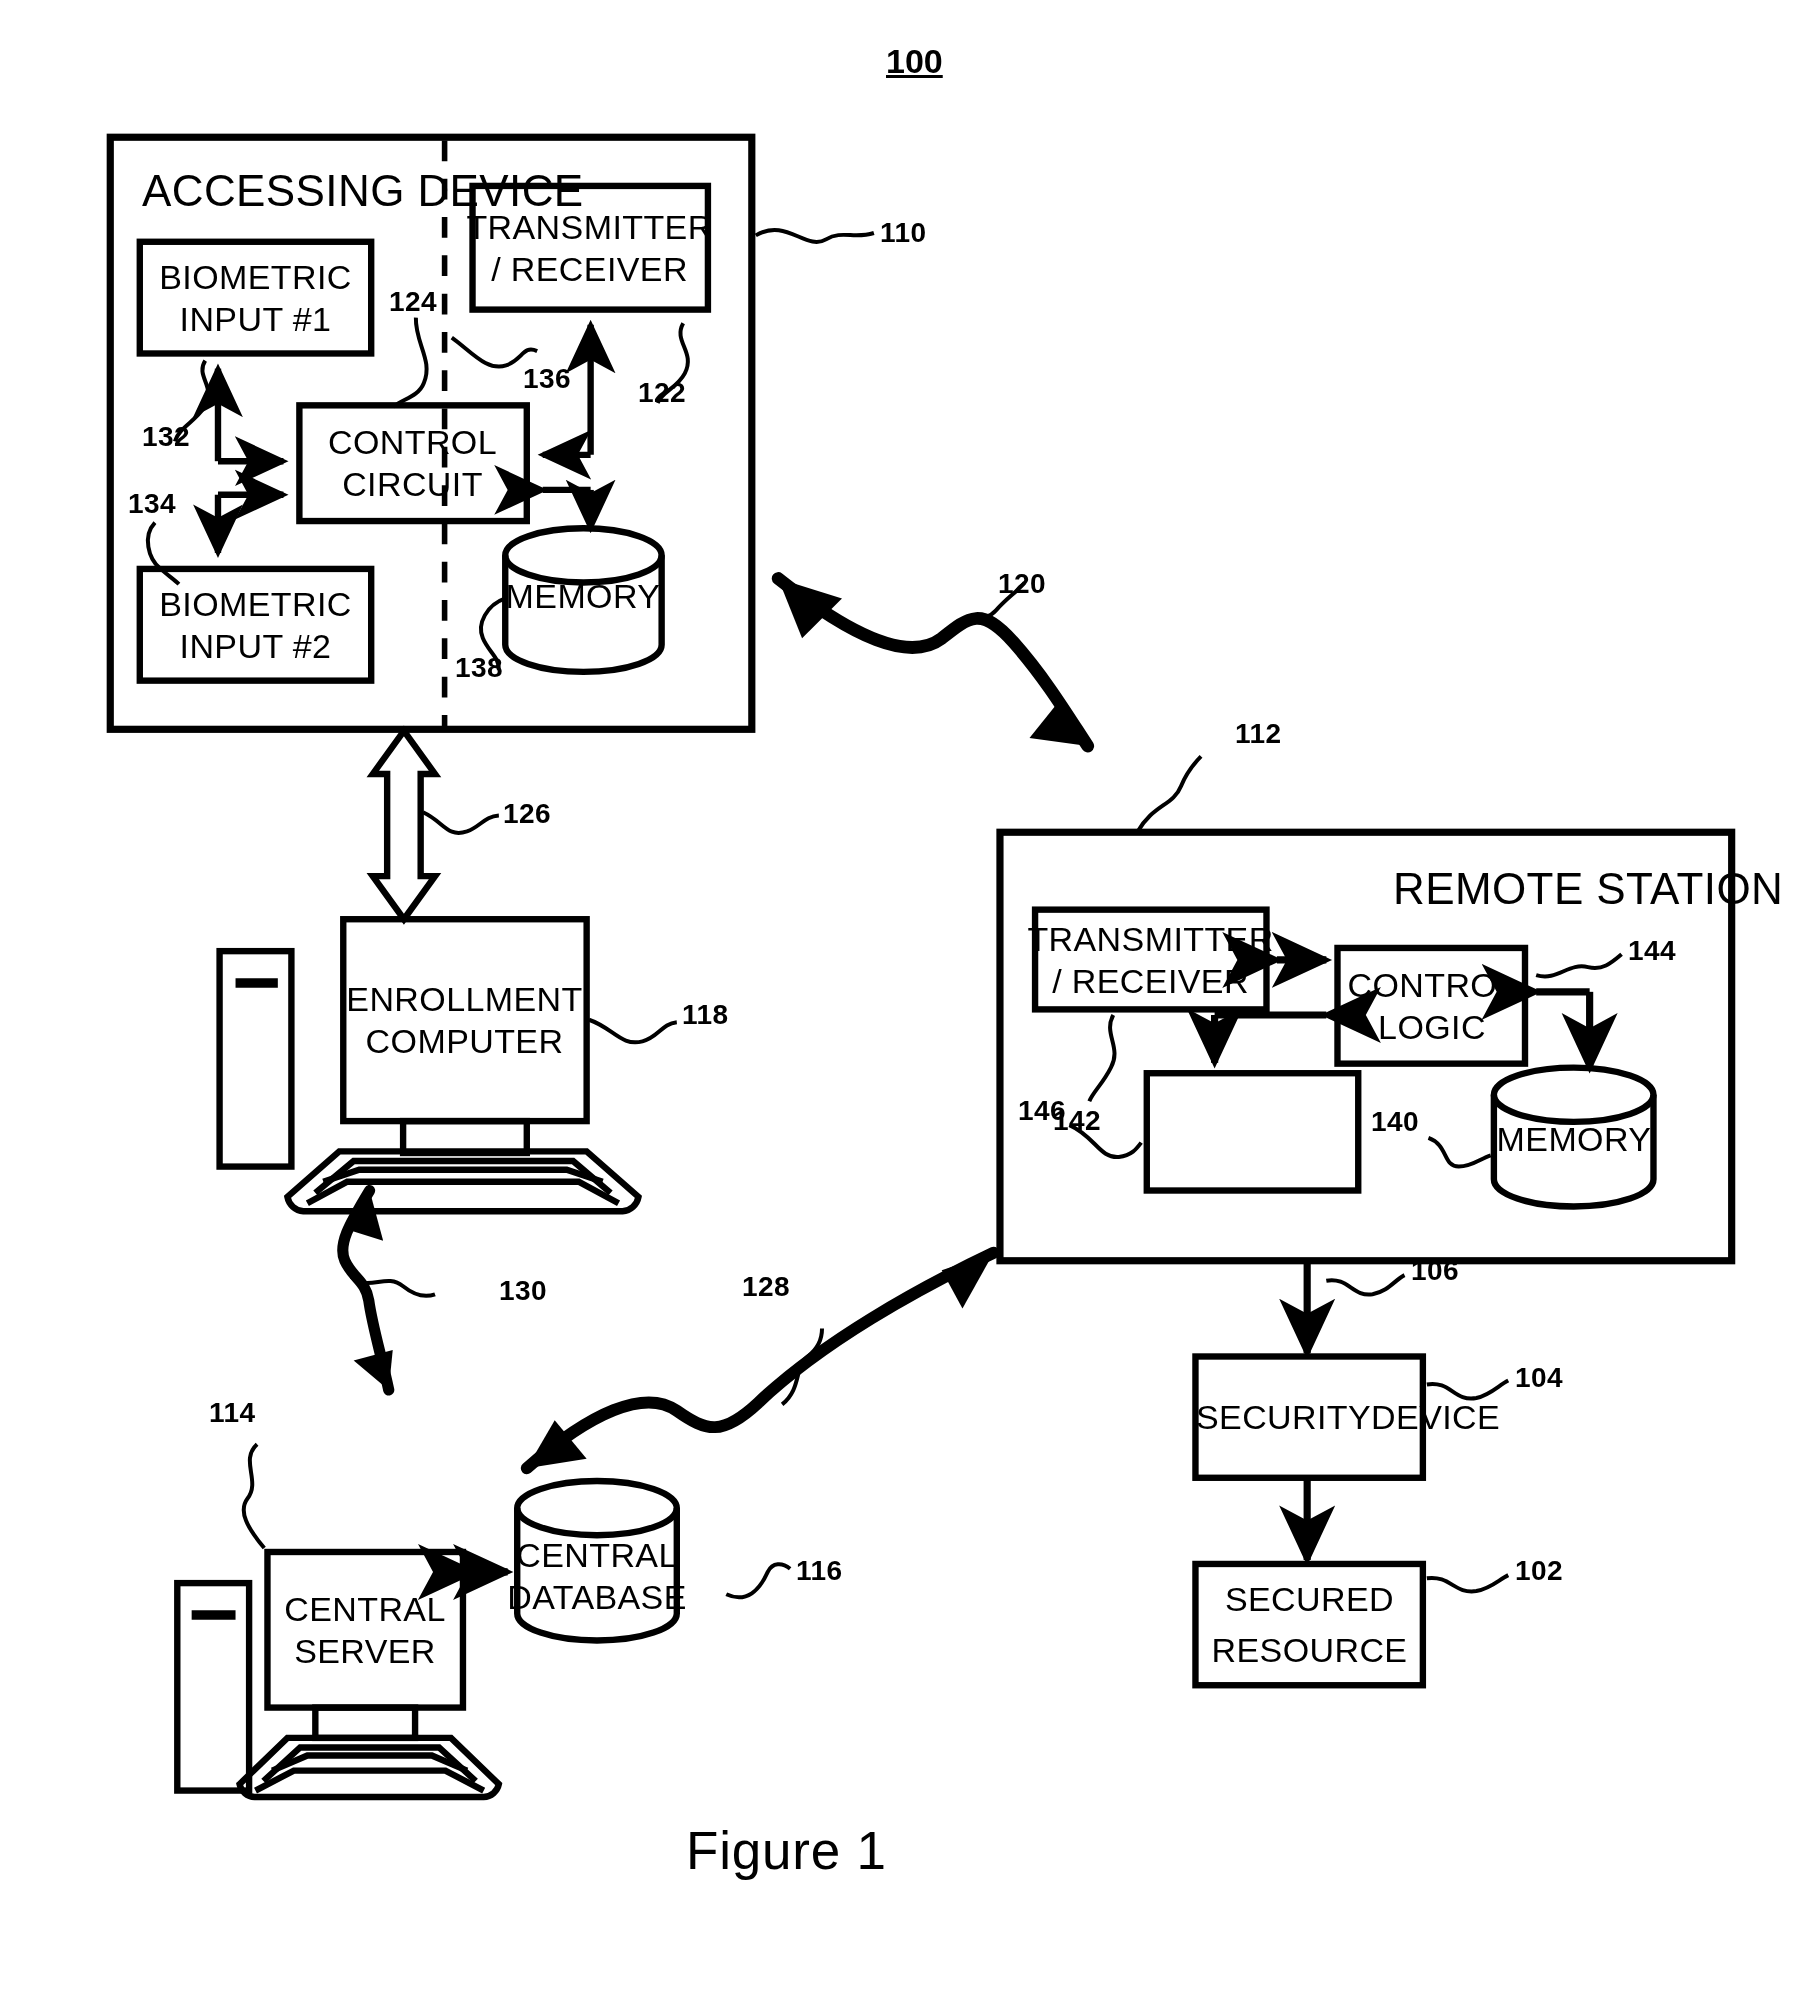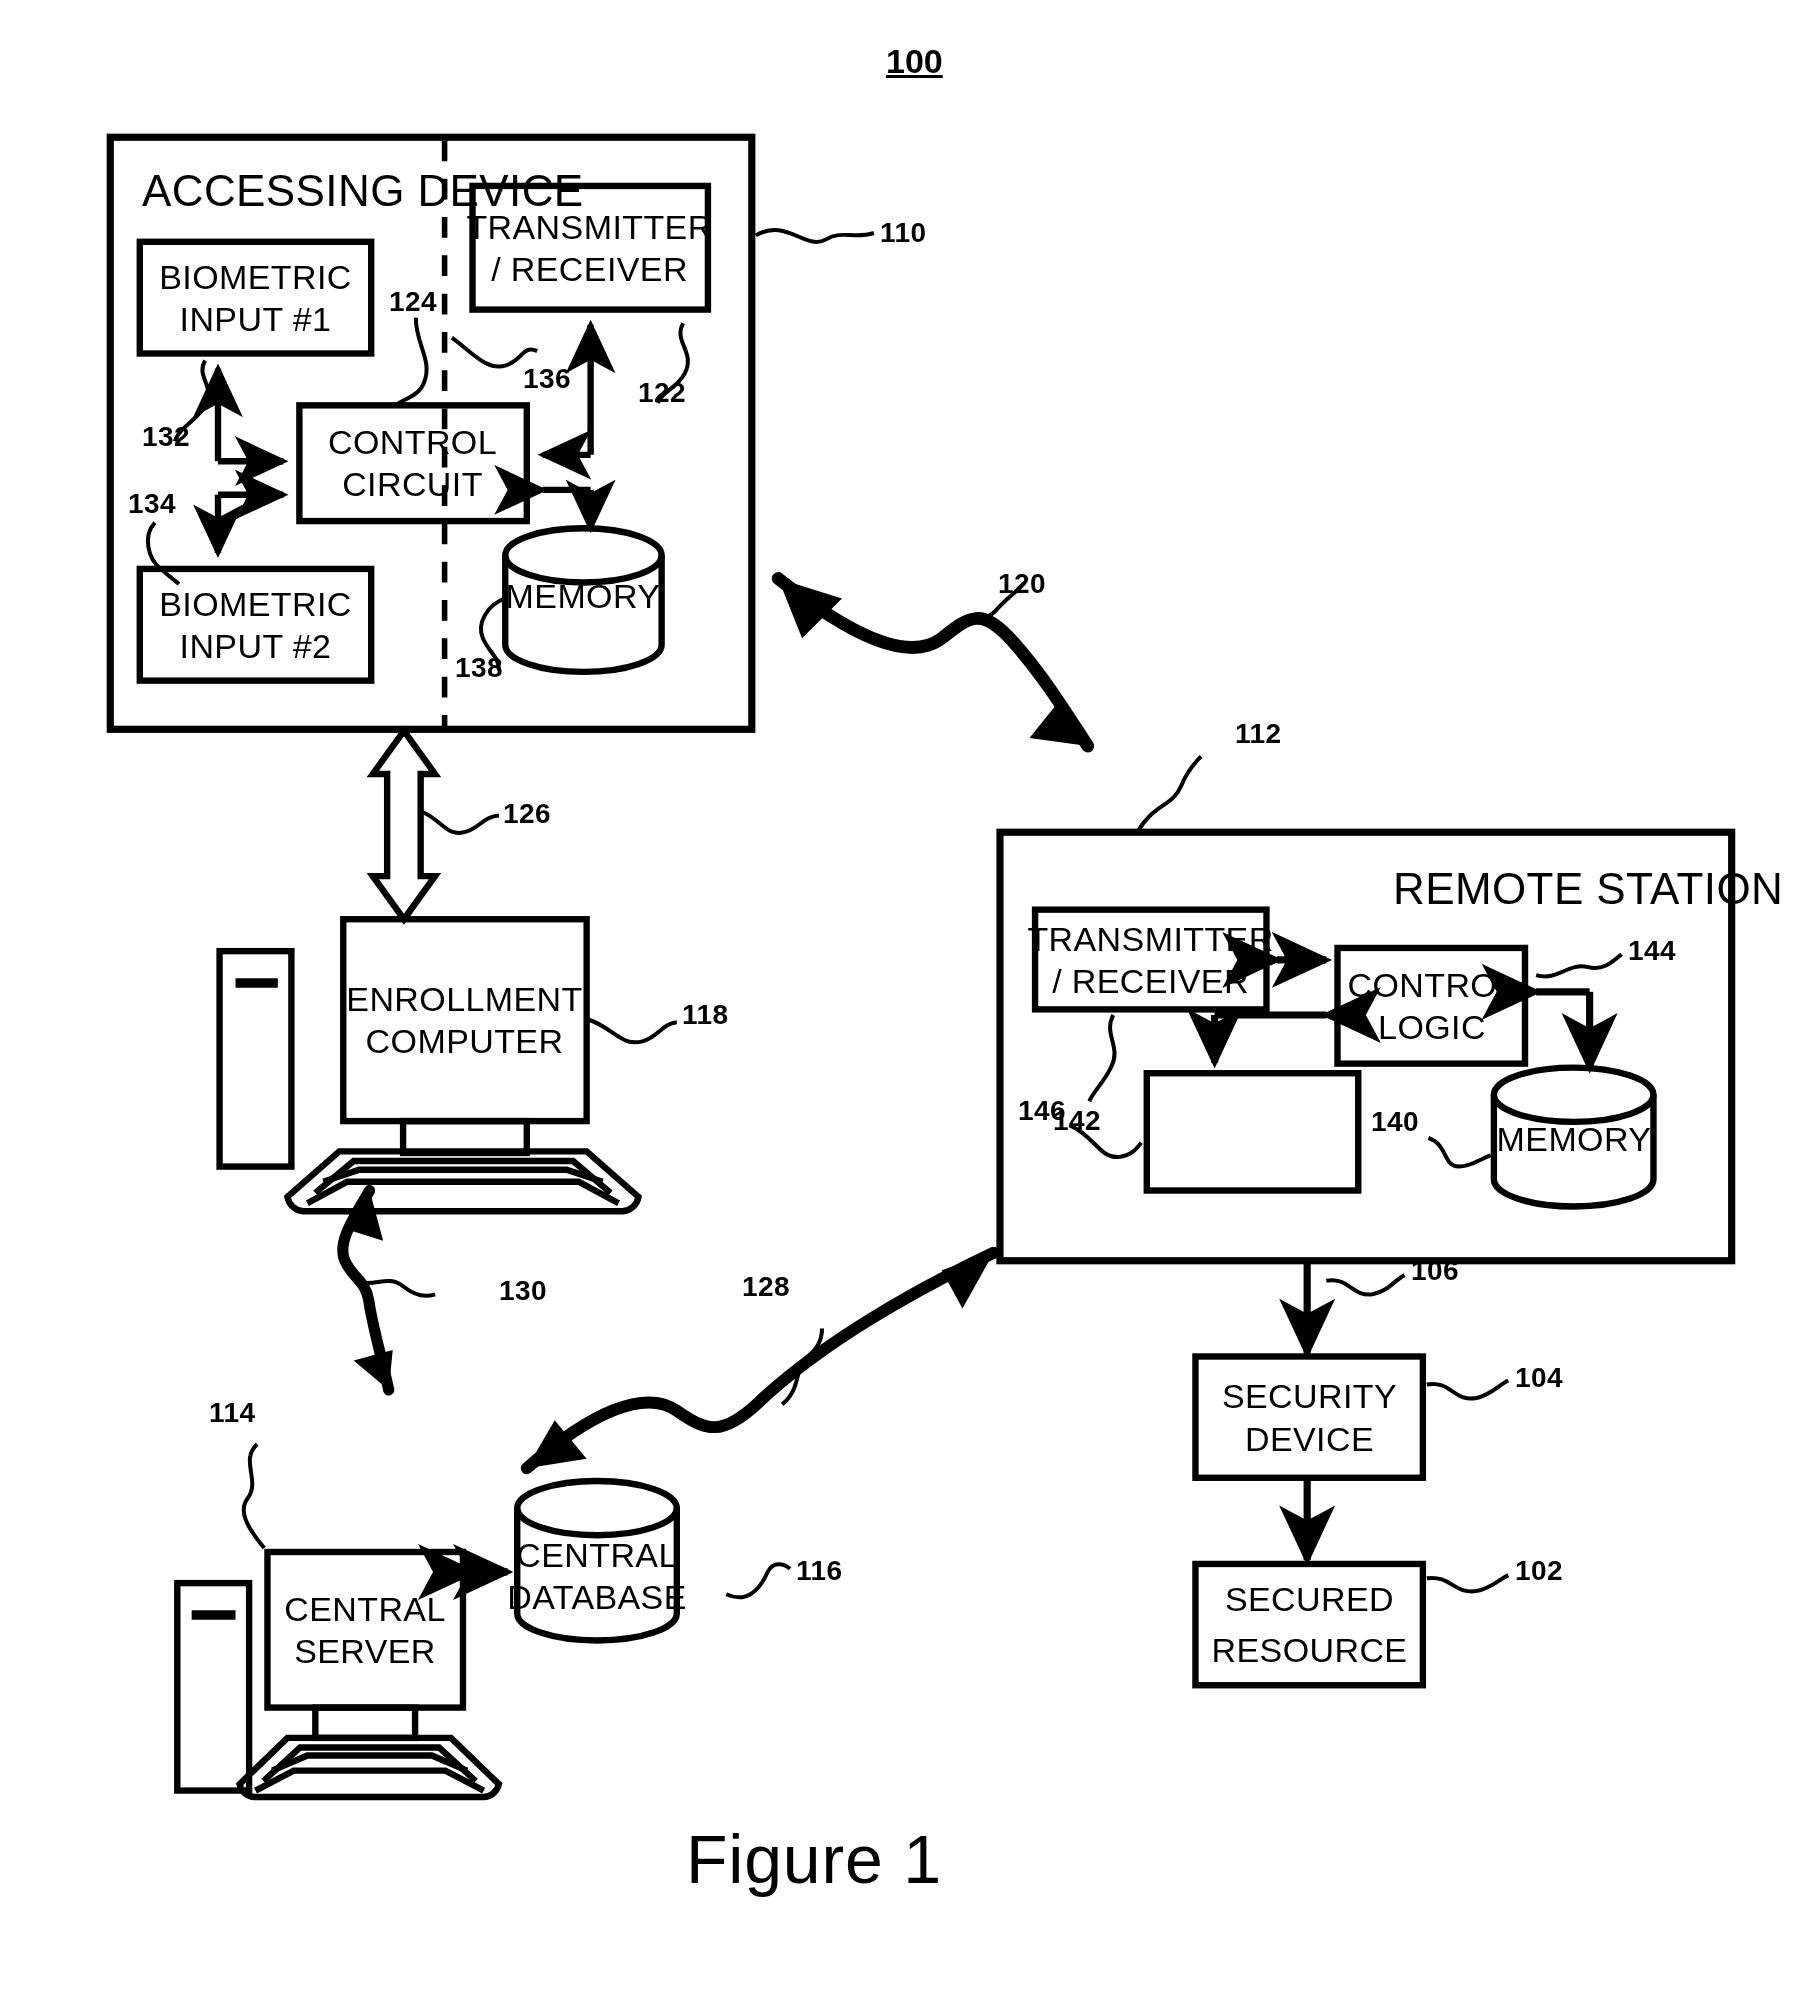--- a/index.html
+++ b/index.html
@@ -10,21 +10,21 @@
   }
   #stage{position:absolute;inset:0;}
   svg.layer{position:absolute;left:0;top:0;width:1818px;height:2010px;}
   .lbl{position:absolute;font-weight:bold;font-size:28px;letter-spacing:0.4px;}
   .boxtext{
     position:absolute;display:flex;align-items:center;justify-content:center;
     text-align:center;font-size:34px;line-height:1.25;letter-spacing:0.4px;
     pointer-events:none;
   }
   .hdr{position:absolute;font-size:44px;letter-spacing:0.4px;}
-  .figcap{position:absolute;font-size:68px;letter-spacing:0.8px;}
+  .figcap{position:absolute;font-size:53px;letter-spacing:0.8px;}
   .sysnum{position:absolute;font-size:34px;font-weight:bold;text-decoration:underline;}
 </style>
 </head>
 <body>
 
 <div id="stage">
 
   <svg class="layer" viewBox="0 0 2278 2519">
     <defs>
       <marker id="ah" markerWidth="9" markerHeight="9" refX="7.6" refY="4.5" orient="auto" markerUnits="strokeWidth">
@@ -273,21 +273,21 @@
   </div>
   <div class="lbl" style="left:1628px;top:935px;">144</div>
 
   <div class="lbl" style="left:1018px;top:1095px;">146</div>
 
   <div class="boxtext" style="left:1494px;top:1111px;width:160px;height:56px;">MEMORY</div>
   <div class="lbl" style="left:1371px;top:1106px;">140</div>
 
   <div class="lbl" style="left:1411px;top:1255px;">106</div>
 
-  <div class="boxtext" style="left:1196px;top:1357px;width:227px;height:121px;flex-direction:column;">
+  <div class="boxtext" style="left:1196px;top:1357px;width:227px;height:121px;justify-content:space-between;">
     <span>SECURITY</span>
     <span>DEVICE</span>
   </div>
   <div class="lbl" style="left:1515px;top:1362px;">104</div>
 
   <div class="boxtext" style="left:1196px;top:1564px;width:227px;height:121px;flex-direction:column;gap:8px;">
     <span>SECURED</span>
     <span>RESOURCE</span>
   </div>
   <div class="lbl" style="left:1515px;top:1555px;">102</div>

